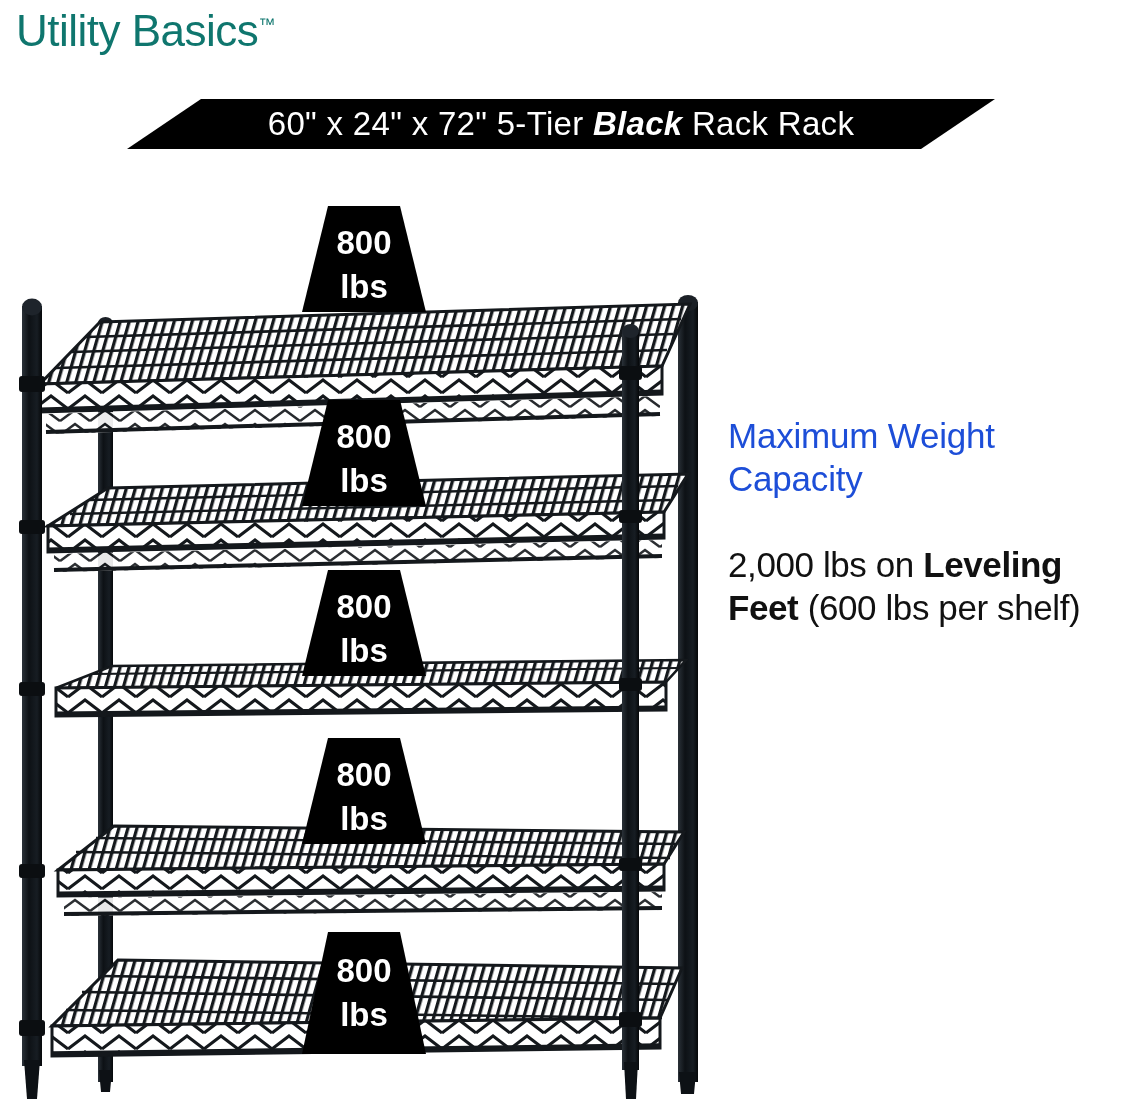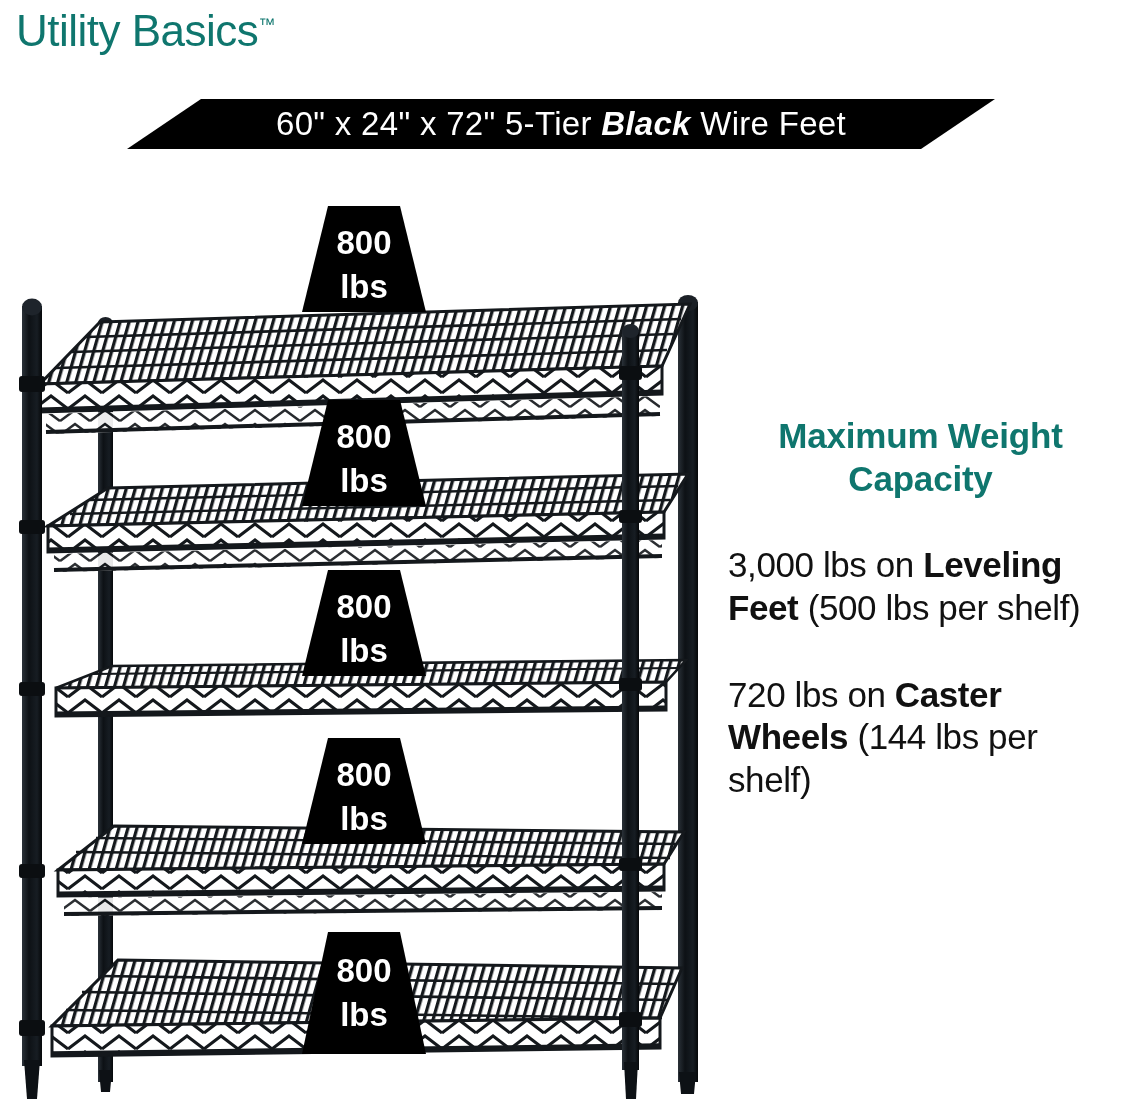--- a/index.html
+++ b/index.html
@@ -39,41 +39,41 @@
   .badge{position:absolute;text-align:center;}
   .badge svg{display:block;overflow:visible;}
   .badge-line{
     fill:#ffffff;font-family:"Liberation Sans","DejaVu Sans",sans-serif;
     font-weight:700;font-size:33px;text-anchor:middle;
   }
 
   
   .specs{position:absolute;left:728px;top:415px;width:385px;}
   .spec-head{
-    font-size:35px;line-height:1.22;font-weight:700;color:#0f766e;
-    letter-spacing:-0.2px;margin:0 0 44px 0;text-align:center;
+    font-size:35px;line-height:1.22;font-weight:400;color:#1d4ed8;
+    letter-spacing:-0.2px;margin:0 0 44px 0;
   }
   .spec-para{
     font-size:35px;line-height:1.22;font-weight:400;color:#111111;
     letter-spacing:-0.4px;margin:0 0 44px 0;
   }
   .spec-para b{font-weight:700;}
 </style>
 </head>
 <body>
 
 <div class="root">
 
   <div class="brand">
     <span>Utility Basics</span><span class="tm">™</span>
   </div>
 
   <div class="banner">
     <div class="banner-text">
-      <span>60" x 24" x 72" 5-Tier </span><b>Black</b><span> Wire Feet</span>
+      <span>60" x 24" x 72" 5-Tier </span><b>Black</b><span> Rack Rack</span>
     </div>
   </div>
 
   <div class="rack">
     <svg viewBox="0 0 730 929" xmlns="http://www.w3.org/2000/svg" aria-hidden="true">
       <defs>
 
         <pattern id="deckwires" width="9" height="10" patternUnits="userSpaceOnUse" patternTransform="skewX(-16)">
           <rect width="9" height="10" fill="#ffffff"></rect>
           <rect x="0" y="0" width="3.4" height="10" fill="#14181c"></rect>
@@ -232,22 +232,19 @@
       <text class="badge-line" x="62" y="50">800</text>
       <text class="badge-line" x="62" y="94">lbs</text>
     </svg>
   </div>
 
   <div class="specs">
 
     <p class="spec-head">Maximum Weight Capacity</p>
 
     <p class="spec-para">
-      <span>3,000 lbs on </span><b>Leveling Feet</b><span> (500 lbs per shelf)</span>
+      <span>2,000 lbs on </span><b>Leveling Feet</b><span> (600 lbs per shelf)</span>
     </p>
 
-    <p class="spec-para">
-      <span>720 lbs on </span><b>Caster Wheels</b><span> (144 lbs per shelf)</span>
-    </p>
 
   </div>
 
 </div>
 
 </body></html>

